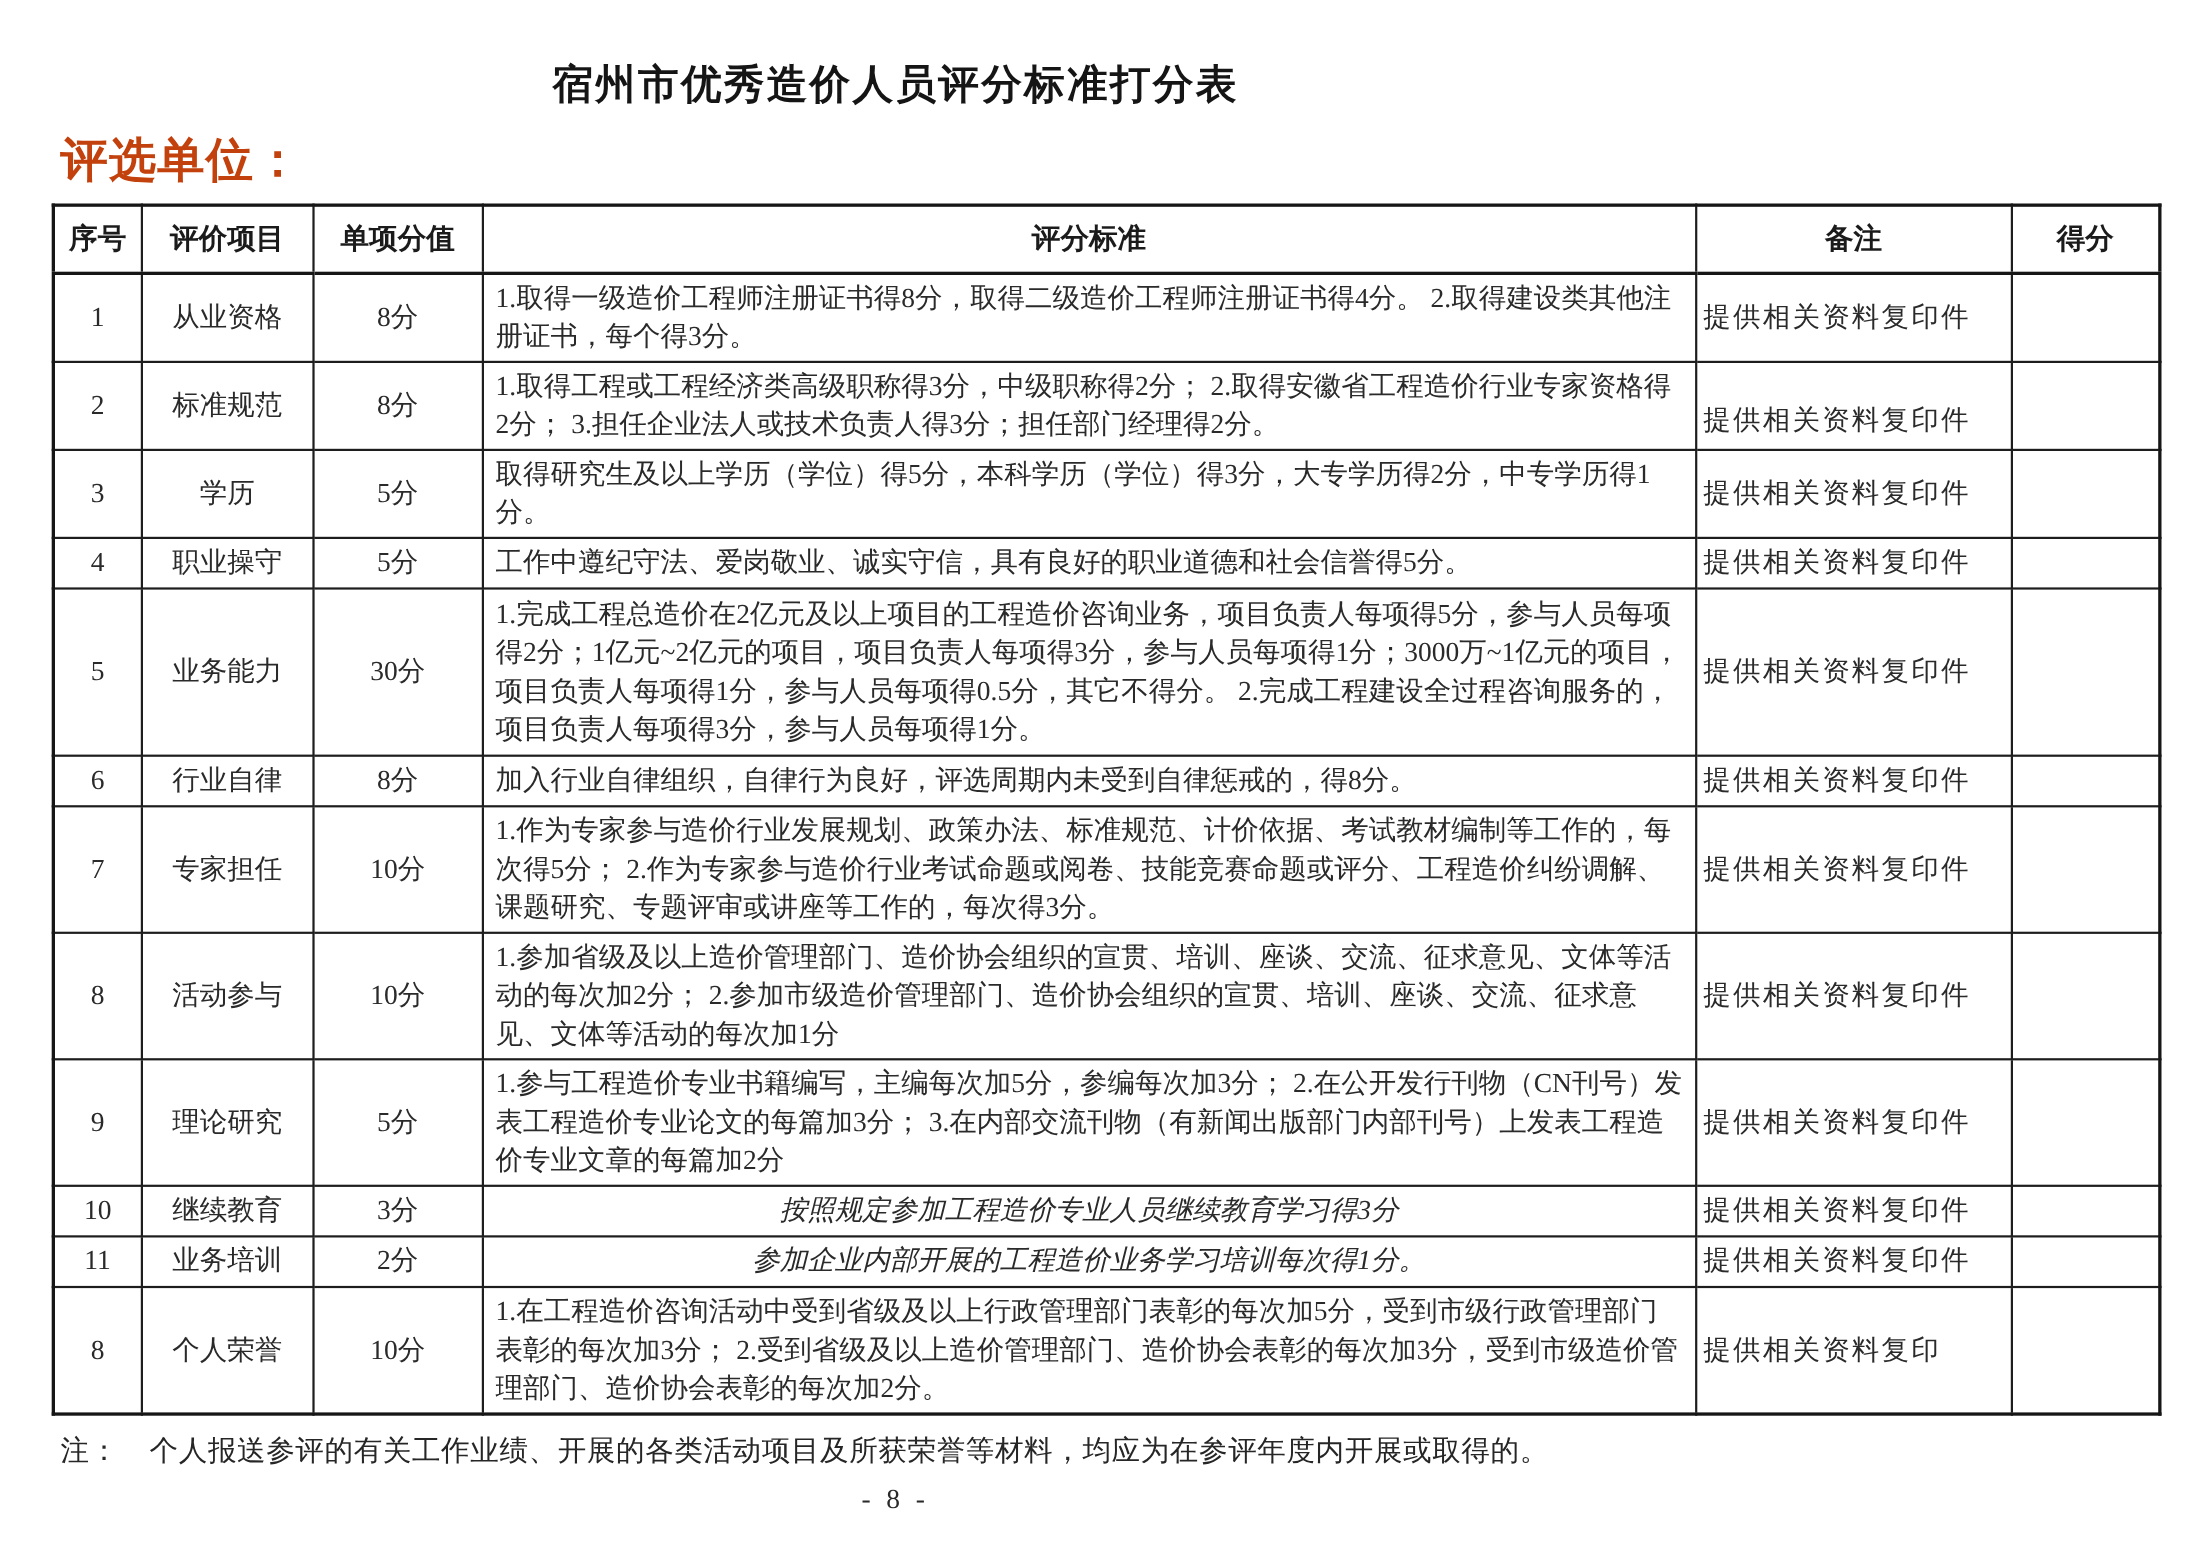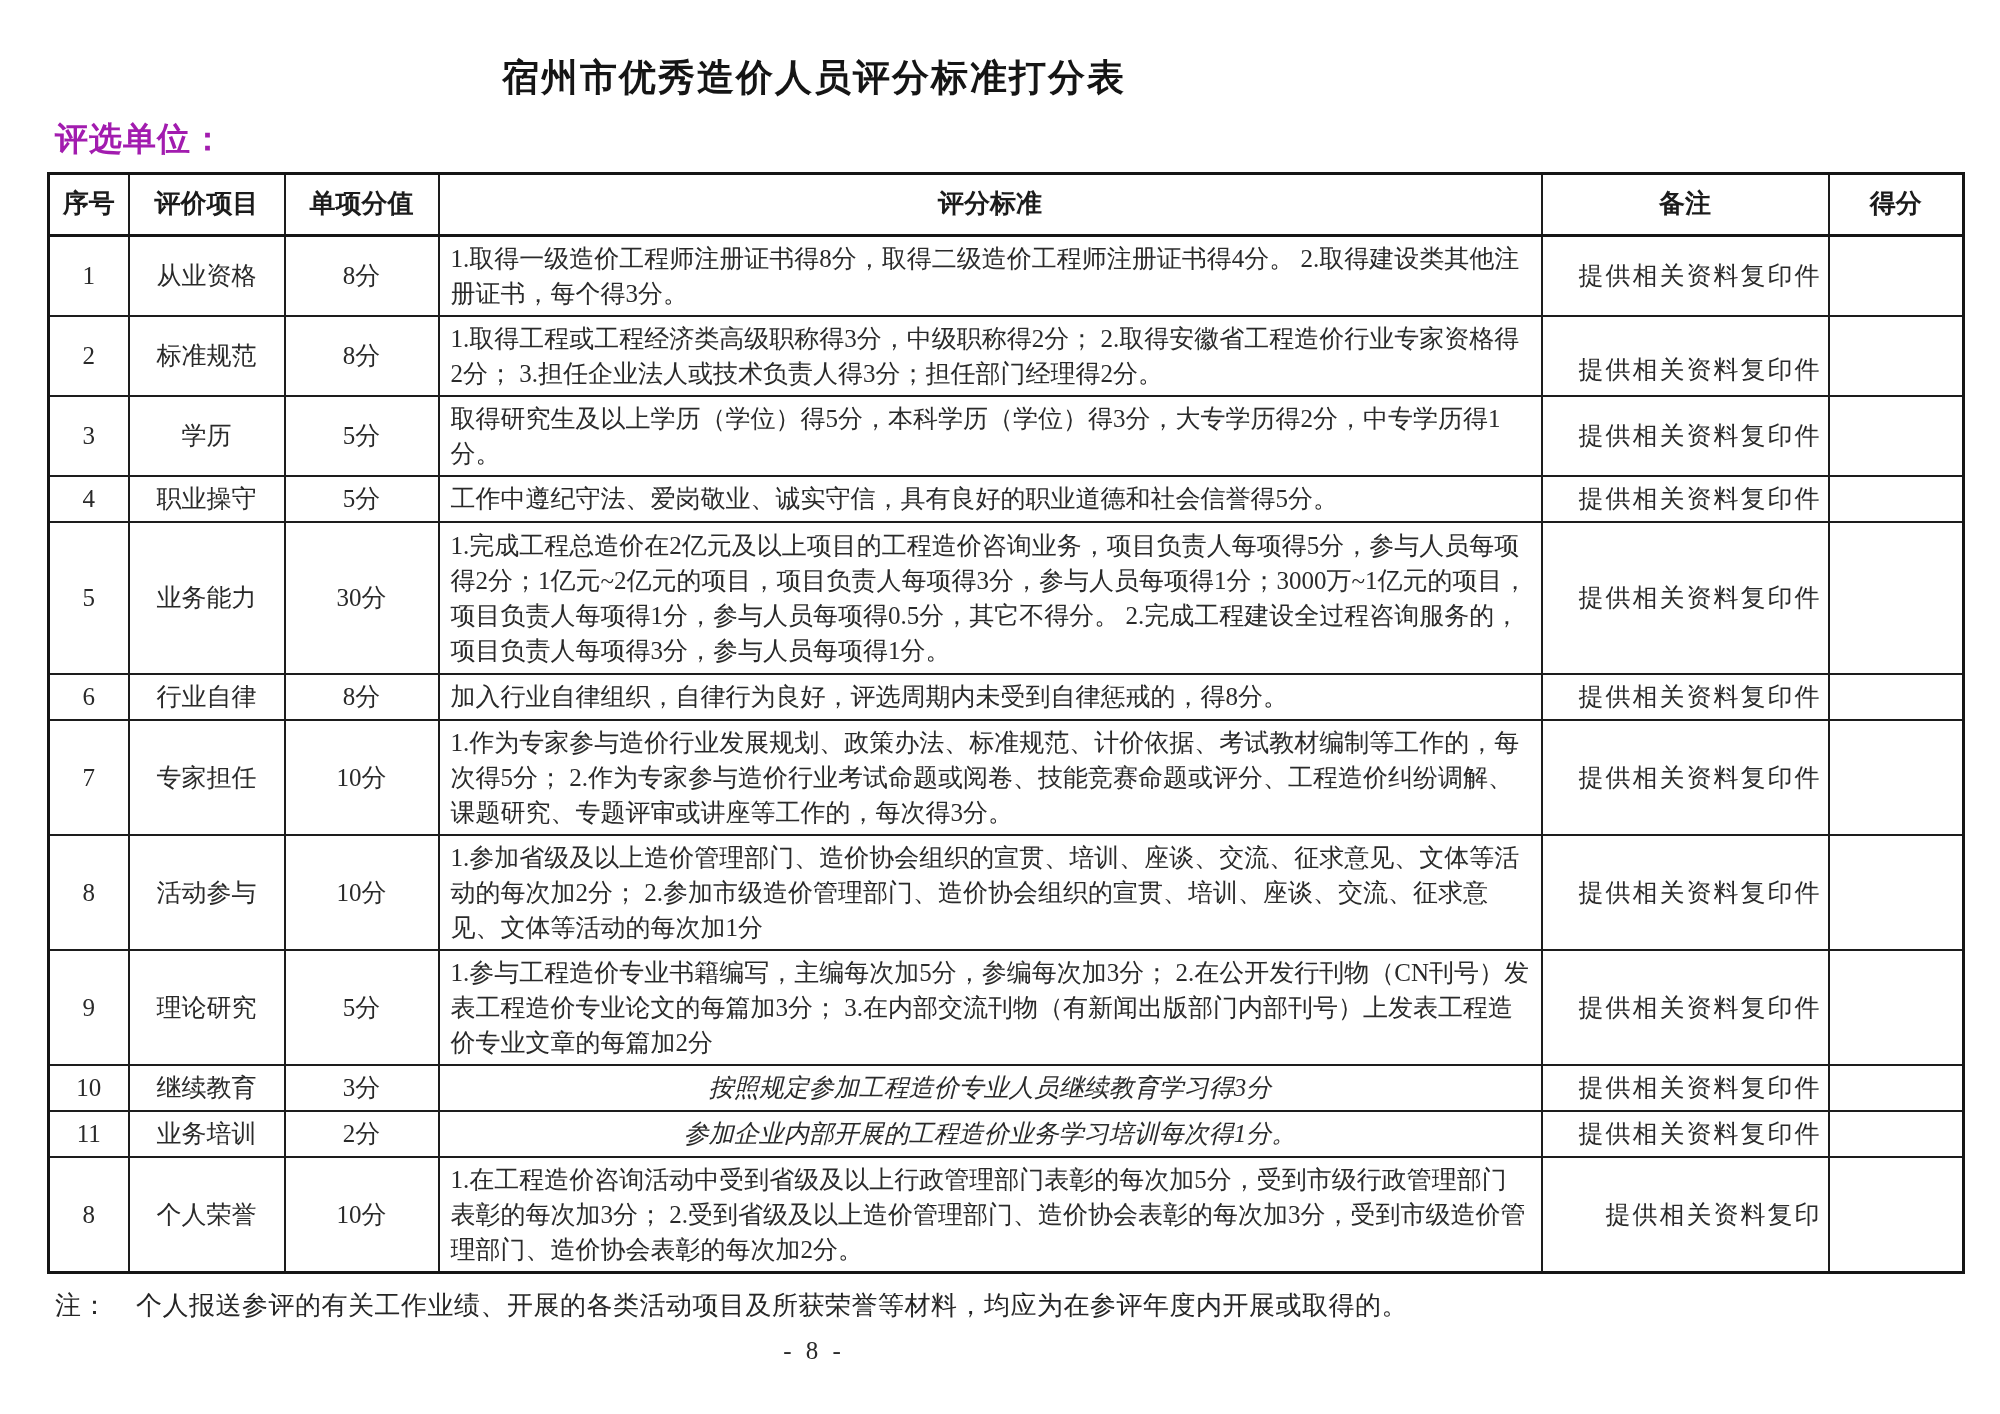--- a/index.html
+++ b/index.html
@@ -20,23 +20,23 @@
   .doc-title {
     text-align: center;
     font-size: 37px;
     font-weight: bold;
     color: #151515;
     letter-spacing: 2px;
     line-height: 1.1;
   }
   .org-label {
     margin: 18px 0 10px 55px;
-    font-size: 33px;
+    font-size: 43px;
     font-weight: bold;
-    color: #a21caf;
+    color: #c2410c;
     letter-spacing: 1px;
   }
   table.score-table {
     margin-left: 47px;
     width: 1915px;
     border-collapse: collapse;
     table-layout: fixed;
     border: 3px solid #161616;
     font-size: 25px;
     color: #2a2a2a;
@@ -54,21 +54,21 @@
     color: #1b1b1b;
     text-align: center;
     height: 62px;
     padding: 4px;
   }
   .c-no    { text-align: center; padding: 3px 4px; }
   .c-item  { text-align: center; padding: 3px 6px; }
   .c-score { text-align: center; padding: 3px 6px; }
   .c-criteria { text-align: left; padding: 4px 11px; }
   .c-criteria.center { text-align: center; font-style: italic; }
-  .c-remark { text-align: right; padding: 4px 6px; letter-spacing: 2px; }
+  .c-remark { text-align: left; padding: 4px 6px; letter-spacing: 2px; }
   .c-remark.va-bottom { vertical-align: bottom; padding-bottom: 8px; }
   .c-points { padding: 3px; }
   tr.h1 td { height: 46px; }
   tr.h2 td { height: 72px; }
   tr.h3 td { height: 114px; }
   tr.h4 td { height: 152px; }
   .foot-note {
     margin: 14px 0 0 55px;
     font-size: 26px;
     color: #262626;

